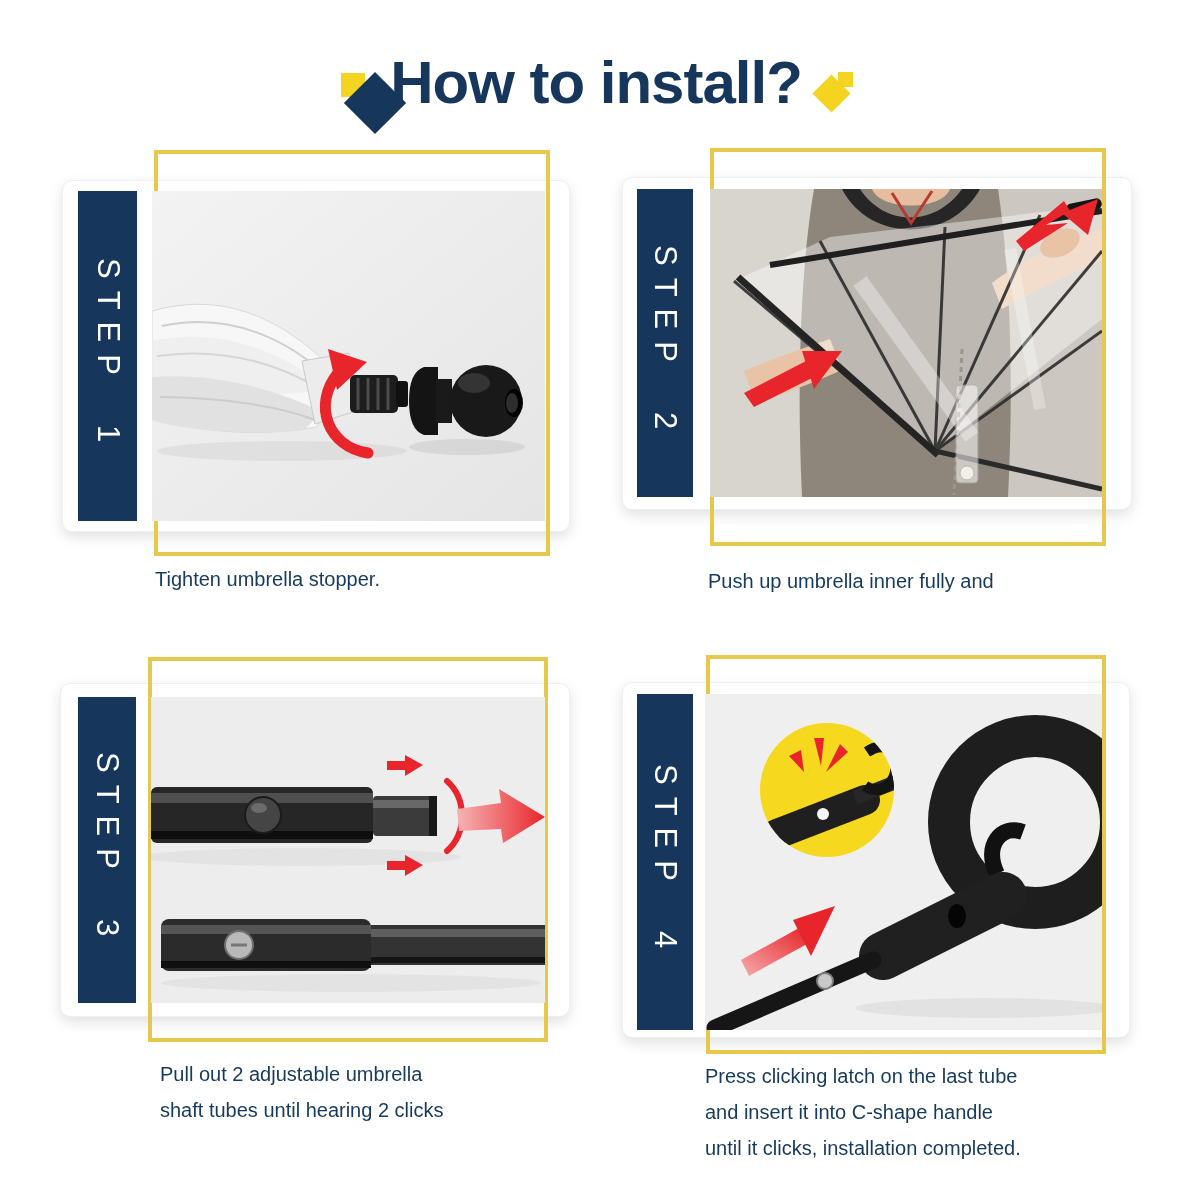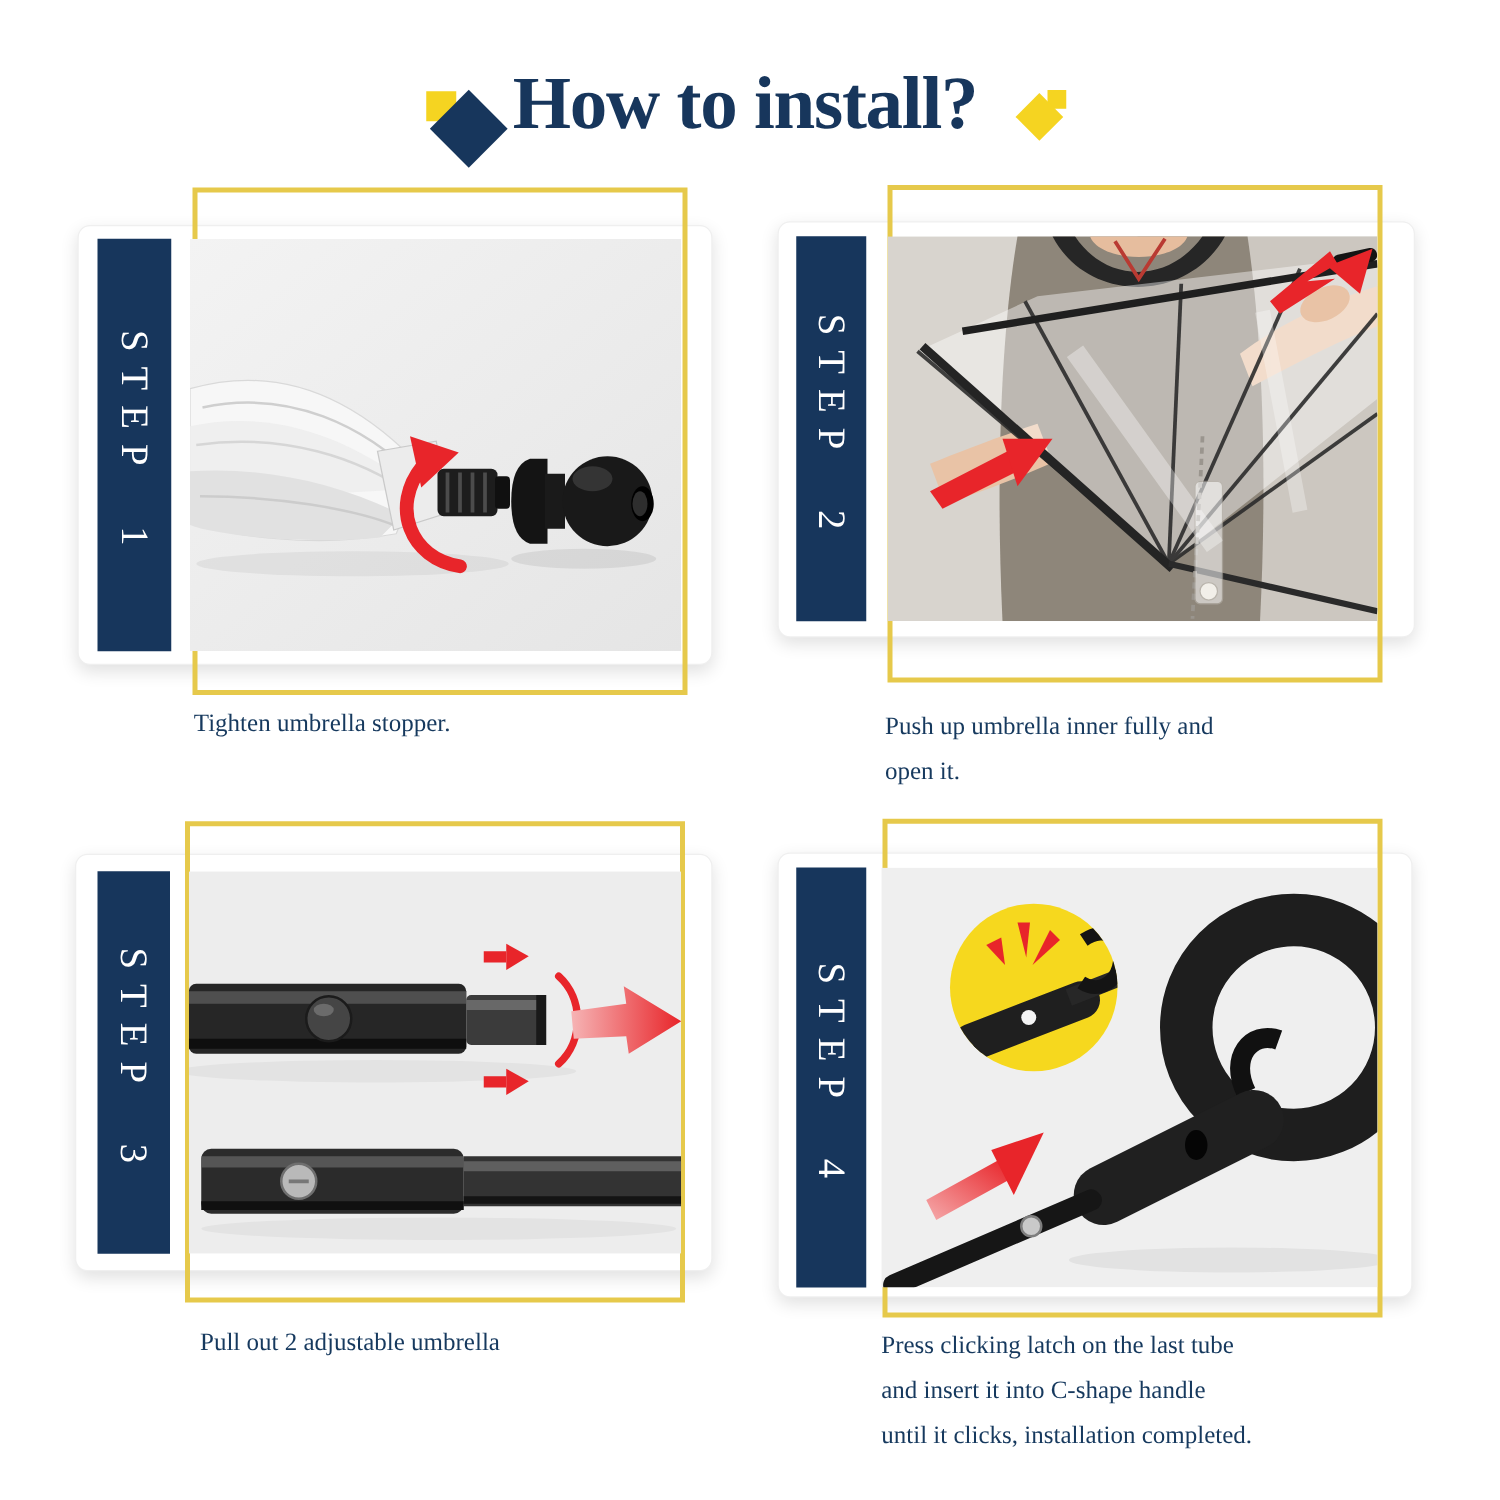--- a/index.html
+++ b/index.html
@@ -1,19 +1,19 @@
 <!DOCTYPE html>
 <html><head>
 <meta charset="utf-8">
 <style>
   * { margin:0; padding:0; box-sizing:border-box; }
   html,body { background:#ffffff; }
   .container {
     position:relative; width:1192px; height:1200px; background:#ffffff;
-    font-family:Liberation Serif, serif; overflow:hidden;
+    font-family:Liberation Sans, sans-serif; overflow:hidden;
   }
   
   .title {
     position:absolute; top:48px; left:0; width:100%; text-align:center;
     font-size:60px; font-weight:700; color:#17365c; letter-spacing:-1px;
   }
   .deco { position:absolute; }
   .sq   { background:#f5d421; }
   .diamond-navy  { width:44px; height:44px; background:#17365c; transform:rotate(45deg); }
   .diamond-gold  { width:27px; height:27px; background:#f5d421; transform:rotate(45deg); }
@@ -168,21 +168,20 @@
         <polygon points="352,24 388,10 378,46"></polygon>
       </g>
       <g fill="#e8252a">
         <polygon points="34,204 96,172 104,188 44,218"></polygon>
         <polygon points="92,162 132,162 104,200"></polygon>
       </g>
     </svg>
   </div>
   <div class="caption cap2">
     <div>Push up umbrella inner fully and</div>
-    <div>open it.</div>
   </div>
 
   <div class="step-card card3"></div>
   <div class="accent-rect acc3"></div>
   <div class="step-band band3">
     <span>STEP 3</span>
   </div>
   <div class="step-photo pho3">
     <svg viewBox="0 0 394 306">
       <defs>
@@ -221,20 +220,21 @@
         <circle cx="88" cy="248" r="14" fill="#b9b9b9" stroke="#6f6f6f" stroke-width="2"></circle>
         <line x1="80" y1="248" x2="96" y2="248" stroke="#777777" stroke-width="3"></line>
         <rect x="220" y="228" width="174" height="40" fill="#333333"></rect>
         <rect x="220" y="232" width="174" height="8" fill="#6a6a6a" opacity="0.8"></rect>
         <rect x="220" y="260" width="174" height="6" fill="#141414"></rect>
       </g>
     </svg>
   </div>
   <div class="caption cap3">
     <div>Pull out 2 adjustable umbrella</div>
+    <div>shaft tubes until hearing 2 clicks</div>
   </div>
 
   <div class="step-card card4"></div>
   <div class="accent-rect acc4"></div>
   <div class="step-band band4">
     <span>STEP 4</span>
   </div>
   <div class="step-photo pho4">
     <svg viewBox="0 0 397 336">
       <defs>

